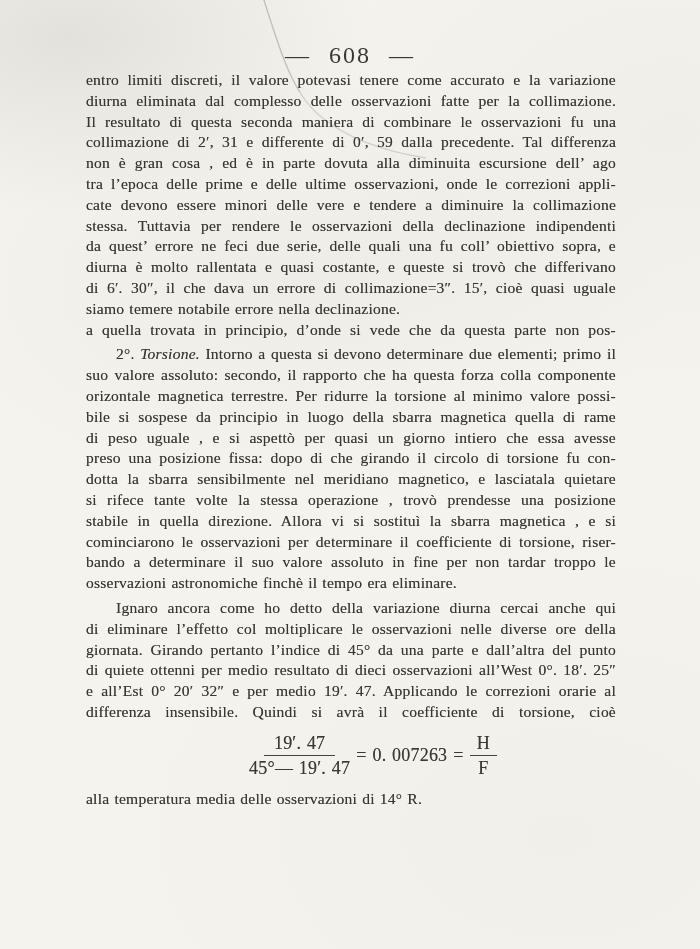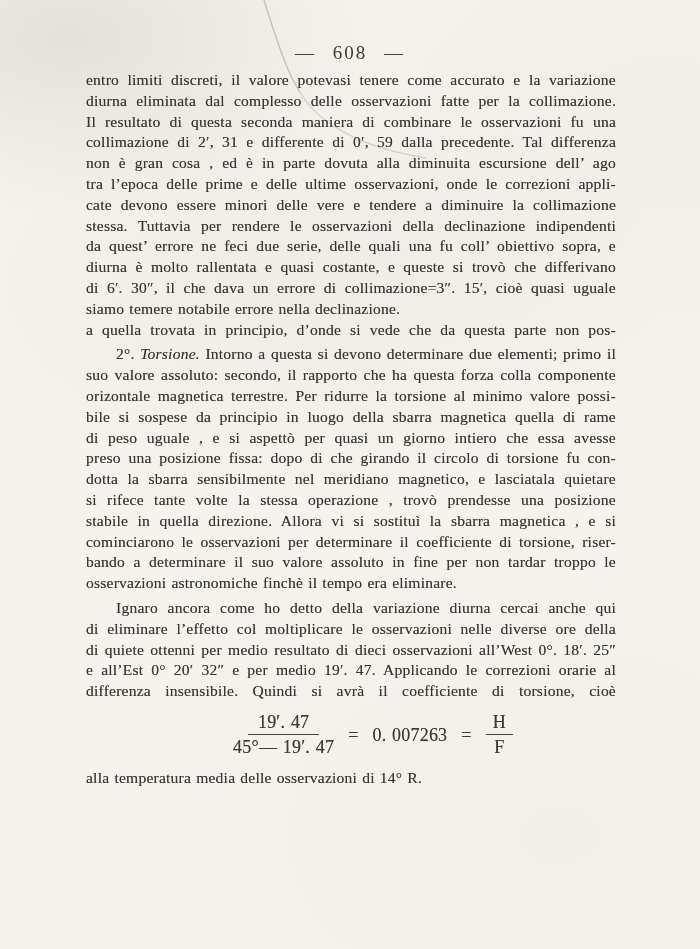--- a/index.html
+++ b/index.html
@@ -20,21 +20,21 @@
     overflow: hidden;
   }
   .crease-svg {
     position: absolute; left: 0; top: 0;
     pointer-events: none;
   }
   .page-number {
     position: absolute;
     top: 42px; left: 0; width: 700px;
     text-align: center;
-    font-size: 19px;
+    font-size: 24px;
     letter-spacing: 2px;
     word-spacing: 10px;
     color: #3b3833;
   }
   .textcol {
     position: absolute;
     left: 86px; top: 70px;
     width: 530px;
     font-size: 15.6px;
     line-height: 20.8px;
@@ -50,21 +50,21 @@
     white-space: normal;
   }
   .tline.lastline { text-align-last: left; }
   .tline.indent { text-indent: 30px; }
   .tline em { font-style: italic; }
   .formula {
     margin-top: 9px;
     display: flex;
     justify-content: center;
     align-items: center;
-    gap: 12px;
+    gap: 4px;
     font-size: 18px;
     color: #3b3833;
     transform: translateX(22px);
   }
   .frac {
     display: inline-flex;
     flex-direction: column;
     align-items: center;
     text-align: center;
     line-height: 1.25;
@@ -122,20 +122,21 @@
         <div class="tline">si rifece tante volte la stessa operazione , trovò prendesse una posizione</div>
         <div class="tline">stabile in quella direzione. Allora vi si sostituì la sbarra magnetica , e si</div>
         <div class="tline">cominciarono le osservazioni per determinare il coefficiente di torsione, riser-</div>
         <div class="tline">bando a determinare il suo valore assoluto in fine per non tardar troppo le</div>
         <div class="tline lastline">osservazioni astronomiche finchè il tempo era eliminare.</div>
       </div>
 
     <div class="para spaced">
         <div class="tline indent">Ignaro ancora come ho detto della variazione diurna cercai anche qui</div>
         <div class="tline">di eliminare l’effetto col moltiplicare le osservazioni nelle diverse ore della</div>
+        <div class="tline">giornata. Girando pertanto l’indice di 45° da una parte e dall’altra del punto</div>
         <div class="tline">di quiete ottenni per medio resultato di dieci osservazioni all’West 0°. 18′. 25″</div>
         <div class="tline">e all’Est 0° 20′ 32″ e per medio 19′. 47. Applicando le correzioni orarie al</div>
         <div class="tline">differenza insensibile. Quindi si avrà il coefficiente di torsione, cioè</div>
       </div>
 
     <div class="formula">
       <span class="frac">
         <span class="num">19′. 47</span>
         <span class="den">45°— 19′. 47</span>
       </span>

